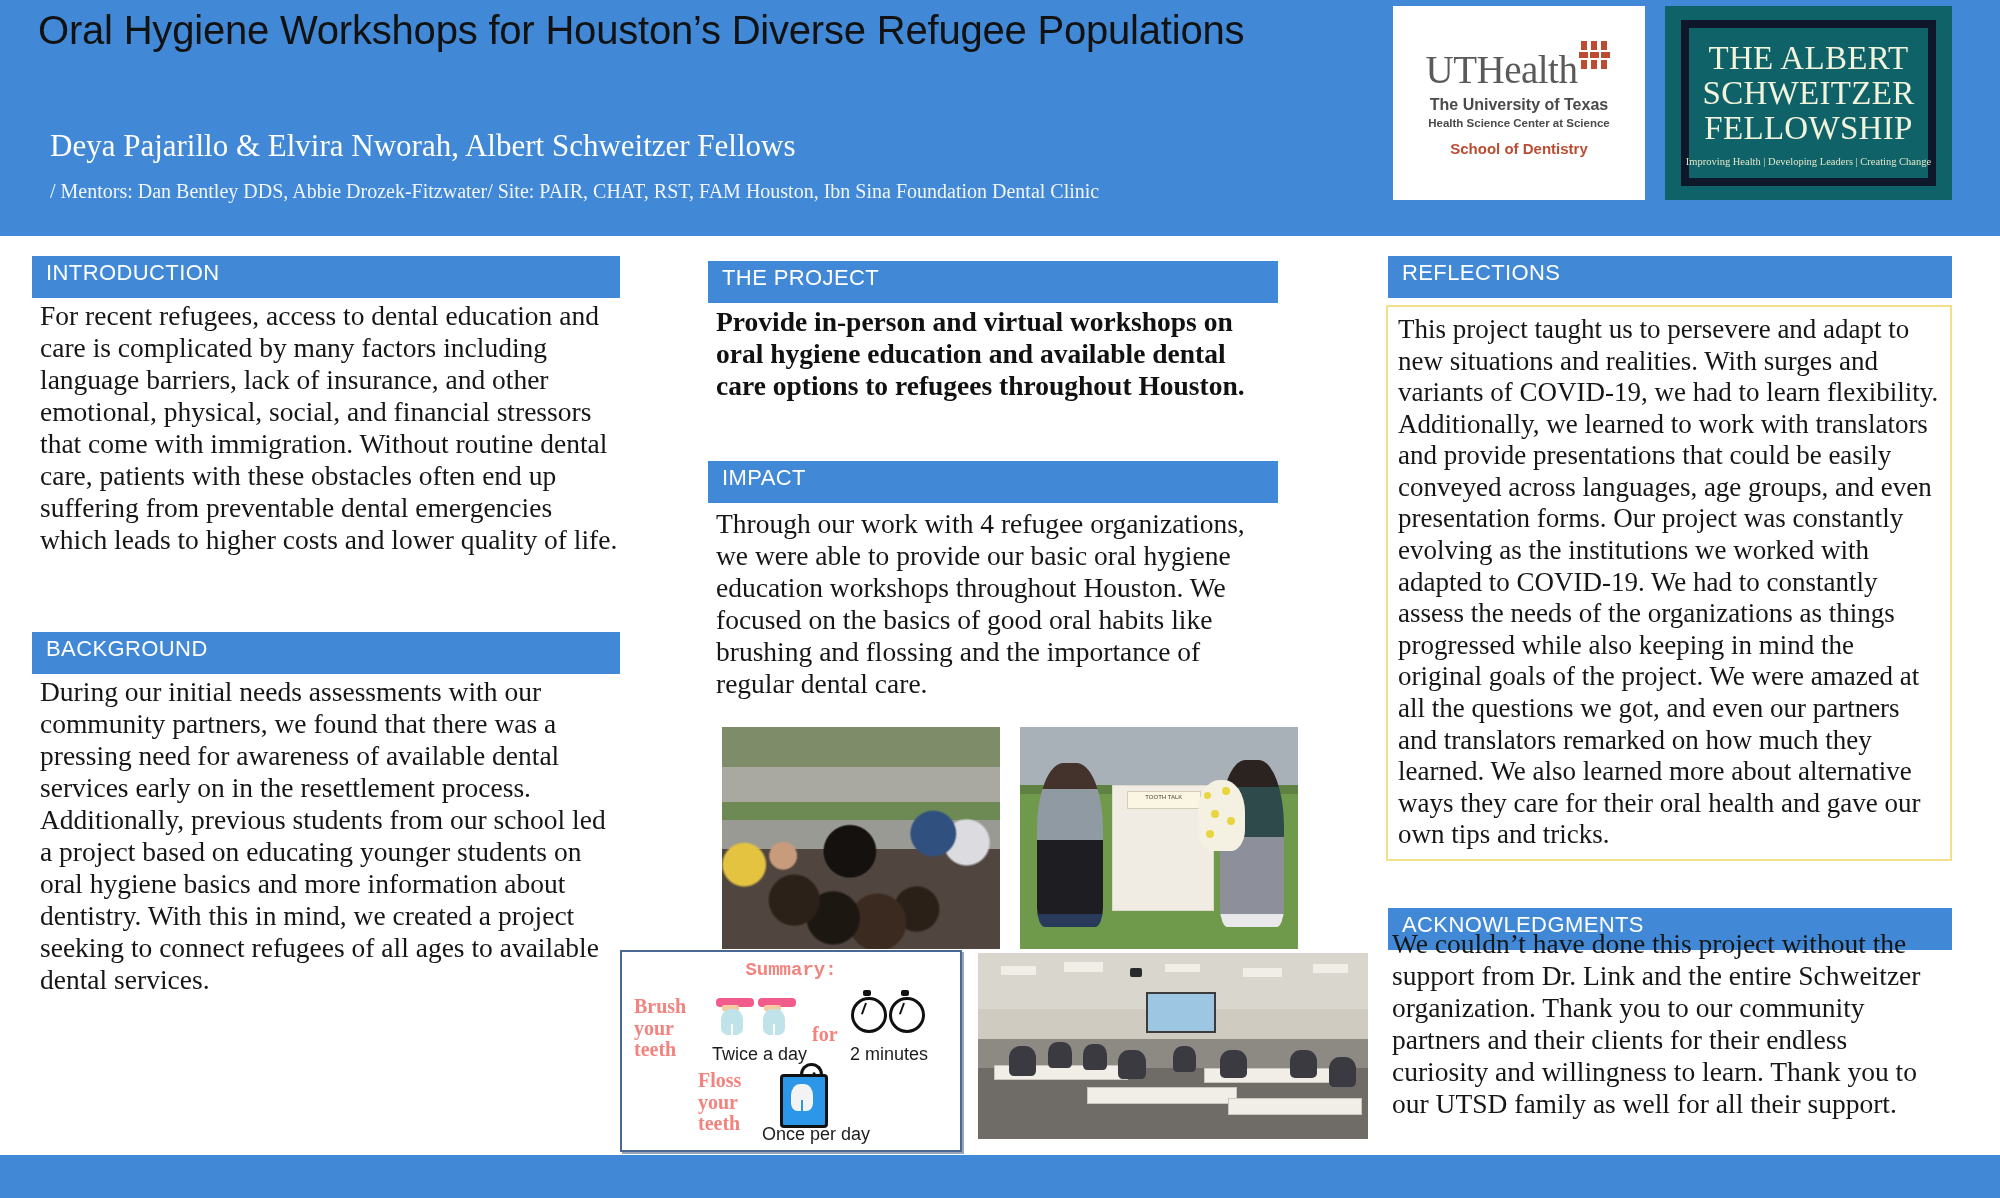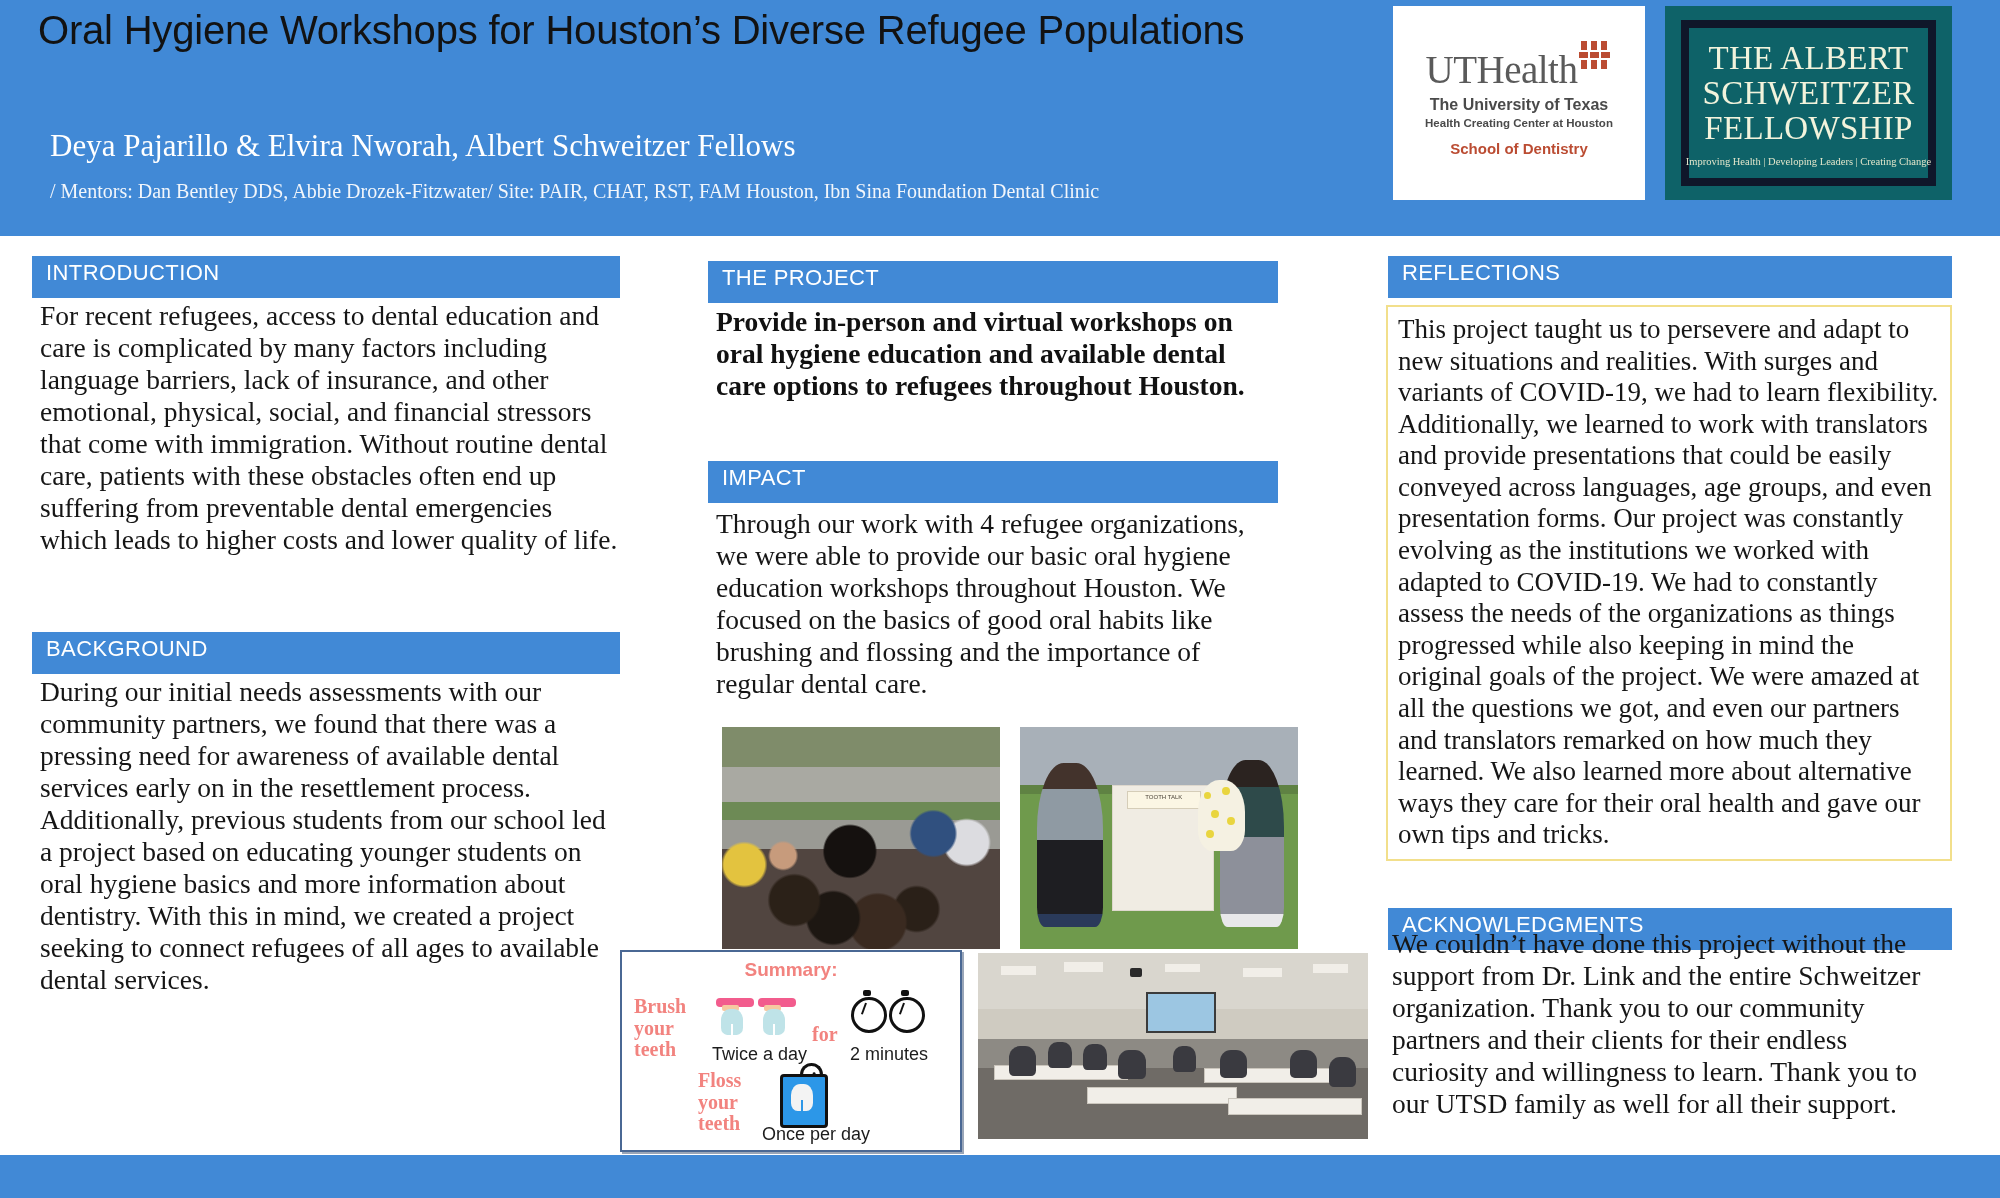--- a/index.html
+++ b/index.html
@@ -277,21 +277,21 @@
     position: absolute;
     left: 620px; top: 950px; width: 342px; height: 202px;
     background: #ffffff;
     border: 2px solid #4a6894;
     box-shadow: 2px 2px 0 #9aa6b8;
     box-sizing: border-box;
   }
   .sum-title {
     position: absolute; left: 0; right: 0; top: 7px;
     text-align: center;
-    font-family: Liberation Sans, sans-serif;
+    font-family: Liberation Mono, monospace;
     font-weight: bold;
     font-size: 19px;
     color: #F2837F;
   }
   .red-label {
     position: absolute;
     font-family: "Liberation Serif", serif;
     font-weight: bold;
     font-size: 20px;
     color: #F2837F;
@@ -351,21 +351,21 @@
           <rect x="12" y="12" width="9" height="6"></rect>
           <rect x="23" y="12" width="9" height="6"></rect>
           <rect x="3" y="20" width="6" height="9"></rect>
           <rect x="13" y="20" width="6" height="9"></rect>
           <rect x="23" y="20" width="6" height="9"></rect>
         </g>
       </svg>
     </span>
   </div>
   <div class="ut-sub1">The University of Texas</div>
-  <div class="ut-sub2">Health Creating Center at Houston</div>
+  <div class="ut-sub2">Health Science Center at Science</div>
   <div class="ut-sub3">School of Dentistry</div>
 </div>
 
 <div class="logo-asf">
   <div class="asf-inner">
     <div class="asf-line">THE ALBERT</div>
     <div class="asf-line">SCHWEITZER</div>
     <div class="asf-line">FELLOWSHIP</div>
     <div class="asf-tag">Improving Health | Developing Leaders | Creating Change</div>
   </div>

